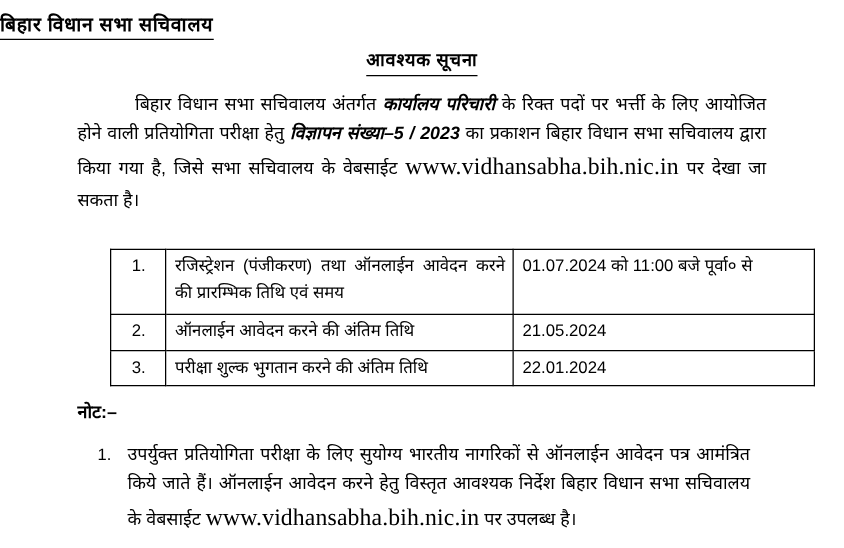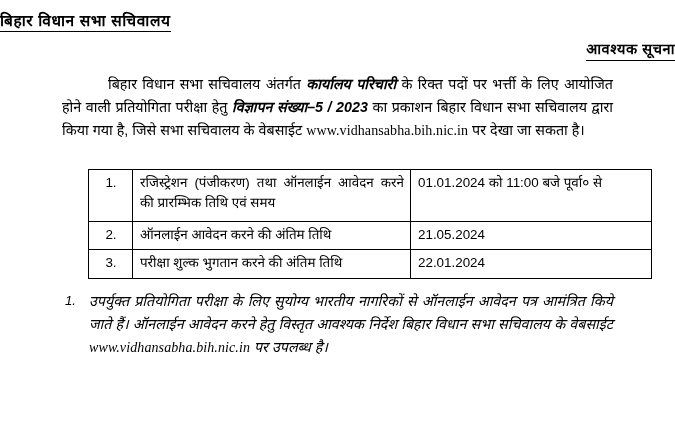--- a/index.html
+++ b/index.html
@@ -31,21 +31,21 @@
   .doc-title {
     font-size: 15.5px;
     font-weight: bold;
     letter-spacing: 0.6px;
     display: inline-block;
     border-bottom: 1.3px solid #000;
     padding-bottom: 1px;
     line-height: 1.25;
   }
   .doc-subtitle-wrap {
-    text-align: right;
+    text-align: center;
     margin-top: 8px;
   }
   .doc-subtitle {
     font-size: 14.5px;
     font-weight: bold;
     letter-spacing: 0.6px;
     display: inline-block;
     border-bottom: 1.2px solid #000;
     padding-bottom: 1px;
     line-height: 1.25;
@@ -62,21 +62,21 @@
     text-align: justify;
     text-justify: inter-word;
     text-align-last: left;
   }
   p.para.indent {
     text-indent: 46px;
   }
   .b { font-weight: bold; font-style: italic; }
   .serif-url {
     font-family: "Liberation Serif", "DejaVu Serif", serif;
-    font-size: 14px;
+    font-size: 19px;
     letter-spacing: 0.1px;
   }
   .para-gap { height: 13px; }
 
   
   .tbl-wrap {
     margin: 13px 0 0 88px;
     width: 521px;
   }
   table.info-table {
@@ -112,25 +112,24 @@
   .notes-block {
     margin: 11px 62px 0 62px;
   }
   .notes-heading {
     font-size: 14.3px;
     font-weight: bold;
     margin: 0 0 2px 0;
     line-height: 1.4;
   }
   ol.notes-list {
-    margin: 0;
+    margin: 13px;
     padding: 0;
     list-style: none;
     counter-reset: noteitem;
-    font-style: italic;
   }
   ol.notes-list li {
     counter-increment: noteitem;
     position: relative;
     padding-left: 27px;
     font-size: 14.3px;
     line-height: 1.63;
     text-align: justify;
     text-justify: inter-word;
     text-align-last: left;
@@ -163,35 +162,36 @@
     <div class="para-gap"></div>
 
   </div>
 
   <div class="tbl-wrap">
     <table class="info-table">
       <tbody>
         <tr class="row-tall">
           <td class="col-sn">1.</td>
           <td class="col-desc">रजिस्ट्रेशन (पंजीकरण) तथा ऑनलाईन आवेदन करने की प्रारम्भिक तिथि एवं समय</td>
-          <td class="col-date">01.01.2024 को 11:00 बजे पूर्वा० से</td>
+          <td class="col-date">01.07.2024 को 11:00 बजे पूर्वा० से</td>
         </tr>
         <tr>
           <td class="col-sn">2.</td>
           <td class="col-desc">ऑनलाईन आवेदन करने की अंतिम तिथि</td>
           <td class="col-date">21.05.2024</td>
         </tr>
         <tr>
           <td class="col-sn">3.</td>
           <td class="col-desc">परीक्षा शुल्क भुगतान करने की अंतिम तिथि</td>
           <td class="col-date">22.01.2024</td>
         </tr>
       </tbody>
     </table>
   </div>
 
   <div class="notes-block">
+    <div class="notes-heading">नोट:–</div>
     <ol class="notes-list">
       <li><span>उपर्युक्त प्रतियोगिता परीक्षा के लिए सुयोग्य भारतीय नागरिकों से ऑनलाईन आवेदन पत्र आमंत्रित किये जाते हैं। ऑनलाईन आवेदन करने हेतु विस्तृत आवश्यक निर्देश बिहार विधान सभा सचिवालय के वेबसाईट </span><span class="serif-url">www.vidhansabha.bih.nic.in</span><span> पर उपलब्ध है।</span></li>
     </ol>
   </div>
 
 </div>
 
 </body></html>

